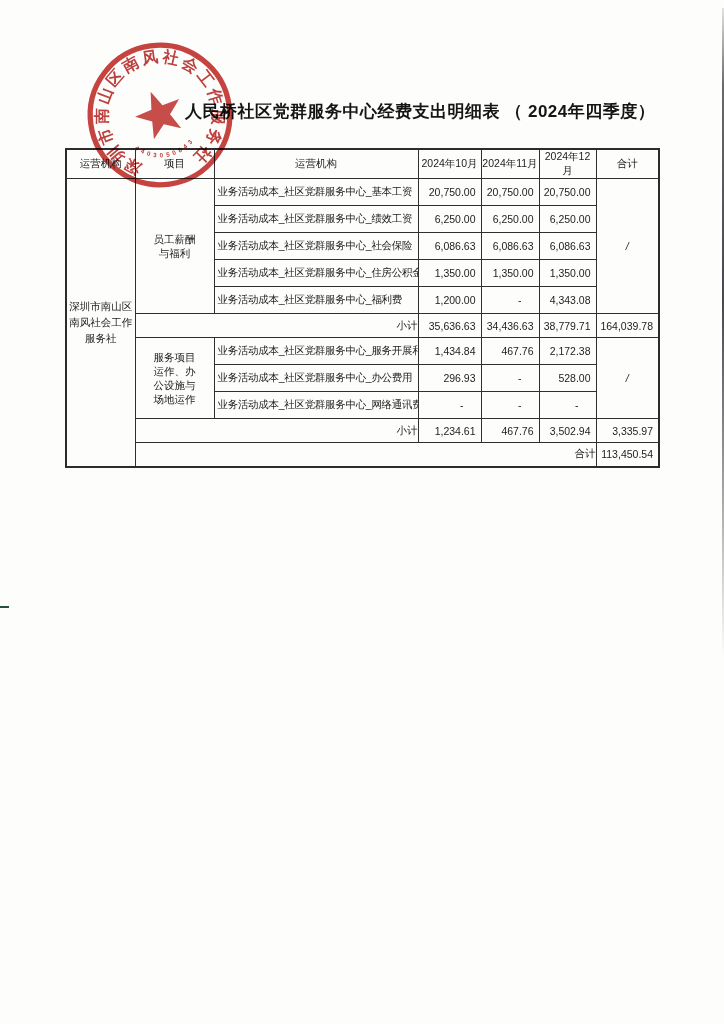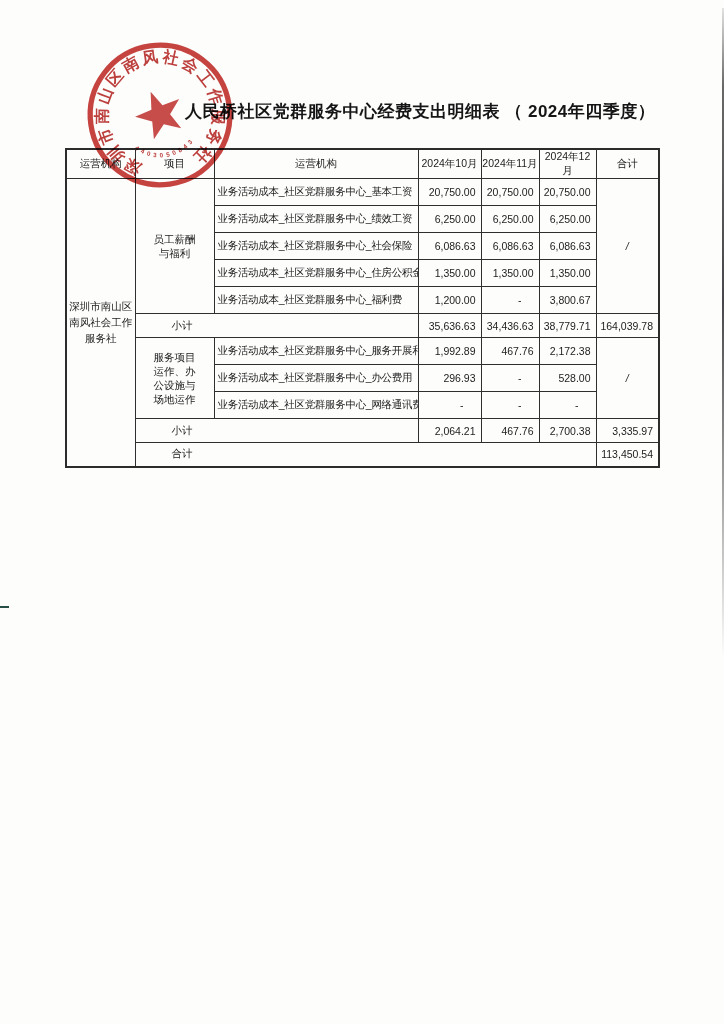--- a/index.html
+++ b/index.html
@@ -52,21 +52,21 @@
   table.expense tr { height:24px; }
   tr.header-row { height:25px; }
   th.hcell { font-weight:700; font-size:10.5px; text-align:center; }
   td.org-cell { text-align:center; font-size:10.5px; line-height:1.55; padding:0 2px; }
   td.project-cell { text-align:center; font-size:10px; line-height:1.35; padding:0 16px; }
   td.subject-cell { text-align:left; padding:6px 3px; font-size:9.8px;
       letter-spacing:-.3px; white-space:nowrap; }
   td.num-cell { text-align:right; padding-right:5px; font-size:10.5px; }
   td.num-cell.dash { padding-right:17px; }
   td.slash-cell { text-align:center; font-size:13px; font-style:italic; }
-  td.label-cell { text-align:left; font-weight:700; font-size:10.5px;padding-left:36px; }
+  td.label-cell { text-align:right; font-weight:700; font-size:10.5px; }
 
   
   .edge-line {
     position:absolute; right:0; top:8px; width:2px; height:650px;
     background:linear-gradient(to bottom,
       rgba(70,70,70,.15) 0%, rgba(55,55,55,.75) 12%,
       rgba(40,40,45,.85) 45%, rgba(60,60,60,.45) 75%,
       rgba(80,80,80,0) 100%);
   }
   .left-dash {
@@ -139,57 +139,57 @@
     <tr>
       <td class="subject-cell">业务活动成本_社区党群服务中心_住房公积金</td>
       <td class="num-cell">1,350.00</td>
       <td class="num-cell">1,350.00</td>
       <td class="num-cell">1,350.00</td>
     </tr>
     <tr>
       <td class="subject-cell">业务活动成本_社区党群服务中心_福利费</td>
       <td class="num-cell">1,200.00</td>
       <td class="num-cell dash">-</td>
-      <td class="num-cell">3,800.67</td>
+      <td class="num-cell">4,343.08</td>
     </tr>
 
     <tr>
       <td class="label-cell" colspan="2">小计</td>
       <td class="num-cell">35,636.63</td>
       <td class="num-cell">34,436.63</td>
       <td class="num-cell">38,779.71</td>
       <td class="num-cell">164,039.78</td>
     </tr>
 
     <tr>
       <td class="project-cell" rowspan="3">服务项目运作、办公设施与场地运作</td>
       <td class="subject-cell">业务活动成本_社区党群服务中心_服务开展和宣传</td>
-      <td class="num-cell">1,992.89</td>
+      <td class="num-cell">1,434.84</td>
       <td class="num-cell">467.76</td>
       <td class="num-cell">2,172.38</td>
       <td class="slash-cell" rowspan="3">/</td>
     </tr>
     <tr>
       <td class="subject-cell">业务活动成本_社区党群服务中心_办公费用</td>
       <td class="num-cell">296.93</td>
       <td class="num-cell dash">-</td>
       <td class="num-cell">528.00</td>
     </tr>
     <tr>
       <td class="subject-cell">业务活动成本_社区党群服务中心_网络通讯费</td>
       <td class="num-cell dash">-</td>
       <td class="num-cell dash">-</td>
       <td class="num-cell dash">-</td>
     </tr>
 
     <tr>
       <td class="label-cell" colspan="2">小计</td>
-      <td class="num-cell">2,064.21</td>
+      <td class="num-cell">1,234.61</td>
       <td class="num-cell">467.76</td>
-      <td class="num-cell">2,700.38</td>
+      <td class="num-cell">3,502.94</td>
       <td class="num-cell">3,335.97</td>
     </tr>
 
     <tr>
       <td class="label-cell" colspan="5">合计</td>
       <td class="num-cell">113,450.54</td>
     </tr>
   </tbody>
 </table>
 

